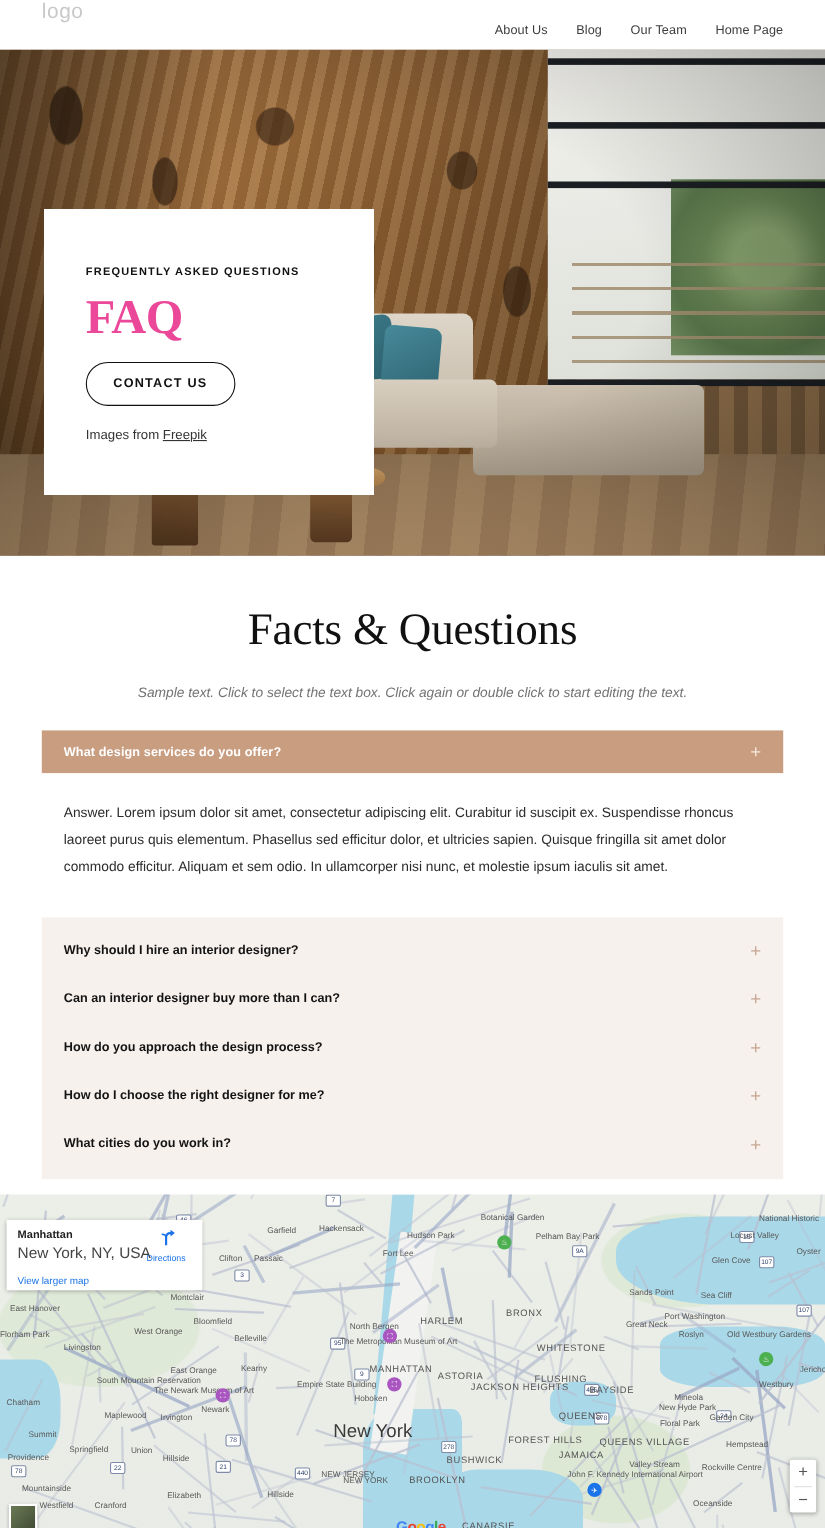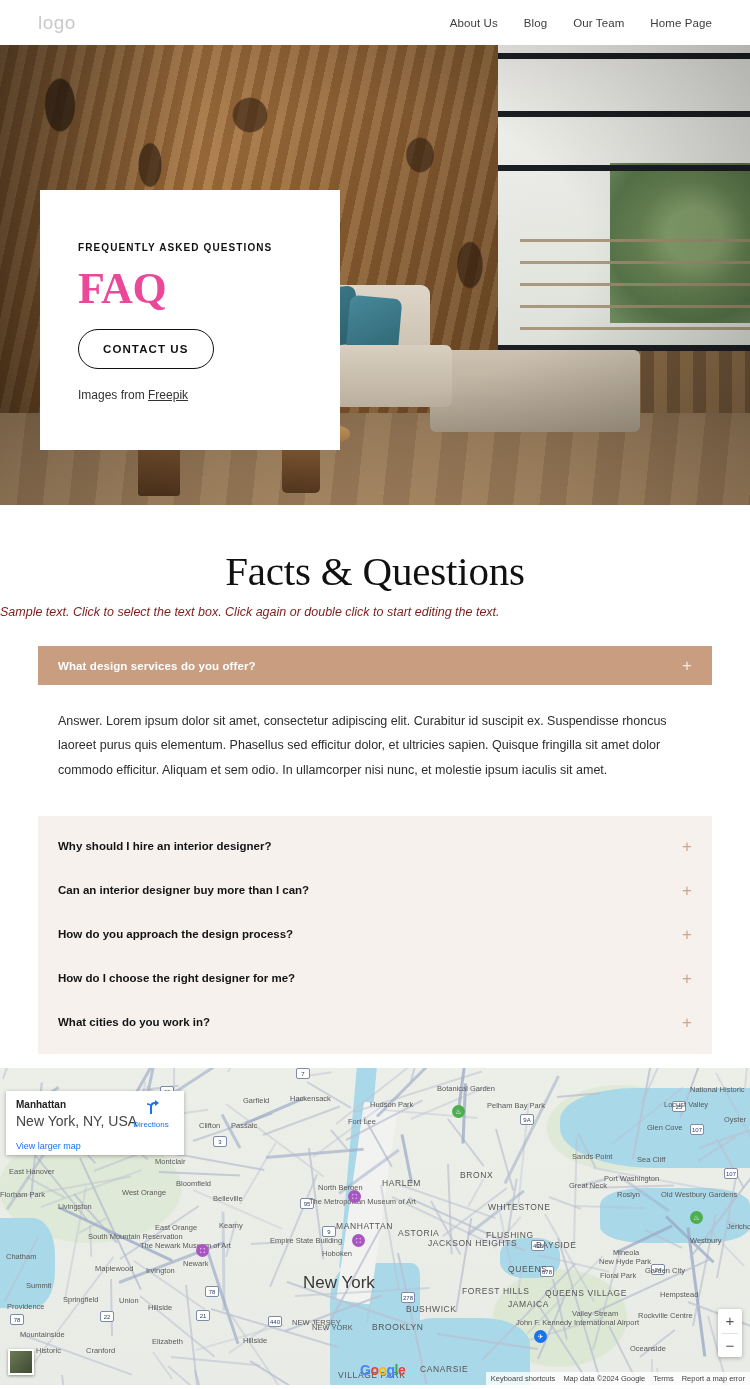--- a/index.html
+++ b/index.html
@@ -11,23 +11,24 @@
     overflow: hidden;
   }
   .page { position: relative; width: 750px; height: 1389px; background:#fff; }
 
   
   .header {
     position: relative;
     height: 45px;
     background: #ffffff;
     display: flex;
-    align-items: center;
+    align-items: flex-start;
     padding: 0 38px;
     z-index: 10;
+    flex-direction: column;
   }
   .logo {
     font-family: "Liberation Sans", sans-serif;
     font-size: 19px;
     font-weight: 300;
     color: #c9c9c9;
     letter-spacing: 0.5px;
   }
   .nav { margin-left: auto; display: flex; align-items: center; gap: 26px; }
   .nav-link {
@@ -210,25 +211,25 @@
   .faq-section { padding: 42px 0 0 0; background:#fff; }
   .section-title {
     font-family: "Liberation Serif", serif;
     font-size: 41px;
     font-weight: 400;
     text-align: center;
     color: #111;
     letter-spacing: -0.2px;
   }
   .section-sub {
-    text-align: left;
+    text-align: center;
     font-size: 12.5px;
     font-style: italic;
-    color: #7f1d1d;
-    margin-top: 10px;
+    color: #737373;
+    margin-top: 28px;
   }
 
   .acc-wrap { margin: 27px 38px 0 38px; }
   .acc-open-head {
     background: #c89d80;
     height: 39px;
     display: flex;
     align-items: center;
     padding: 0 20px;
     cursor: pointer;
@@ -661,21 +662,21 @@
         <div class="map-label" style="left: 0px; top: 122px;">Florham Park</div>
         <div class="map-label" style="left: 95px; top: 196px;">Maplewood</div>
         <div class="map-label" style="left: 146px; top: 198px;">Irvington</div>
         <div class="map-label" style="left: 6px; top: 184px;">Chatham</div>
         <div class="map-label" style="left: 26px; top: 213px;">Summit</div>
         <div class="map-label" style="left: 63px; top: 227px;">Springfield</div>
         <div class="map-label" style="left: 119px; top: 228px;">Union</div>
         <div class="map-label" style="left: 148px; top: 235px;">Hillside</div>
         <div class="map-label" style="left: 7px; top: 234px;">Providence</div>
         <div class="map-label" style="left: 20px; top: 262px;">Mountainside</div>
-        <div class="map-label" style="left: 36px; top: 278px;">Historic</div>
+        <div class="map-label" style="left: 36px; top: 278px;">Westfield</div>
         <div class="map-label" style="left: 86px; top: 278px;">Cranford</div>
         <div class="map-label" style="left: 152px; top: 269px;">Elizabeth</div>
         <div class="map-label" style="left: 243px; top: 268px;">Hillside</div>
         <div class="map-label" style="left: 292px; top: 250px;">NEW JERSEY</div>
         <div class="map-label" style="left: 312px; top: 255px;">NEW YORK</div>
         <div class="map-label" style="left: 88px; top: 164px;">South Mountain Reservation</div>
         <div class="map-label" style="left: 140px; top: 173px;">The Newark Museum of Art</div>
         <div class="map-label" style="left: 309px; top: 129px;">The Metropolitan Museum of Art</div>
         <div class="map-label" style="left: 270px; top: 168px;">Empire State Building</div>
         <div class="map-label" style="left: 487px; top: 33px;">Pelham Bay Park</div>

